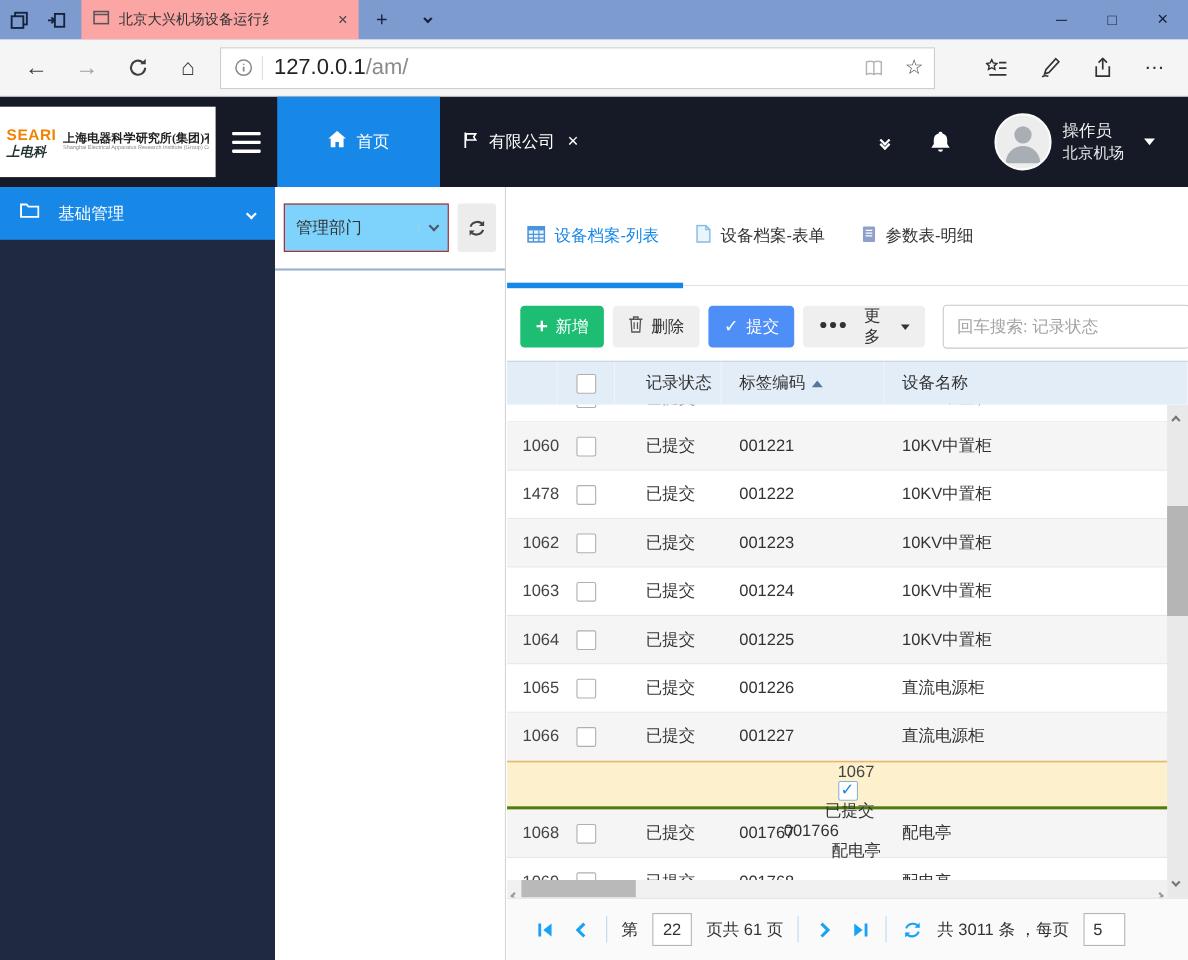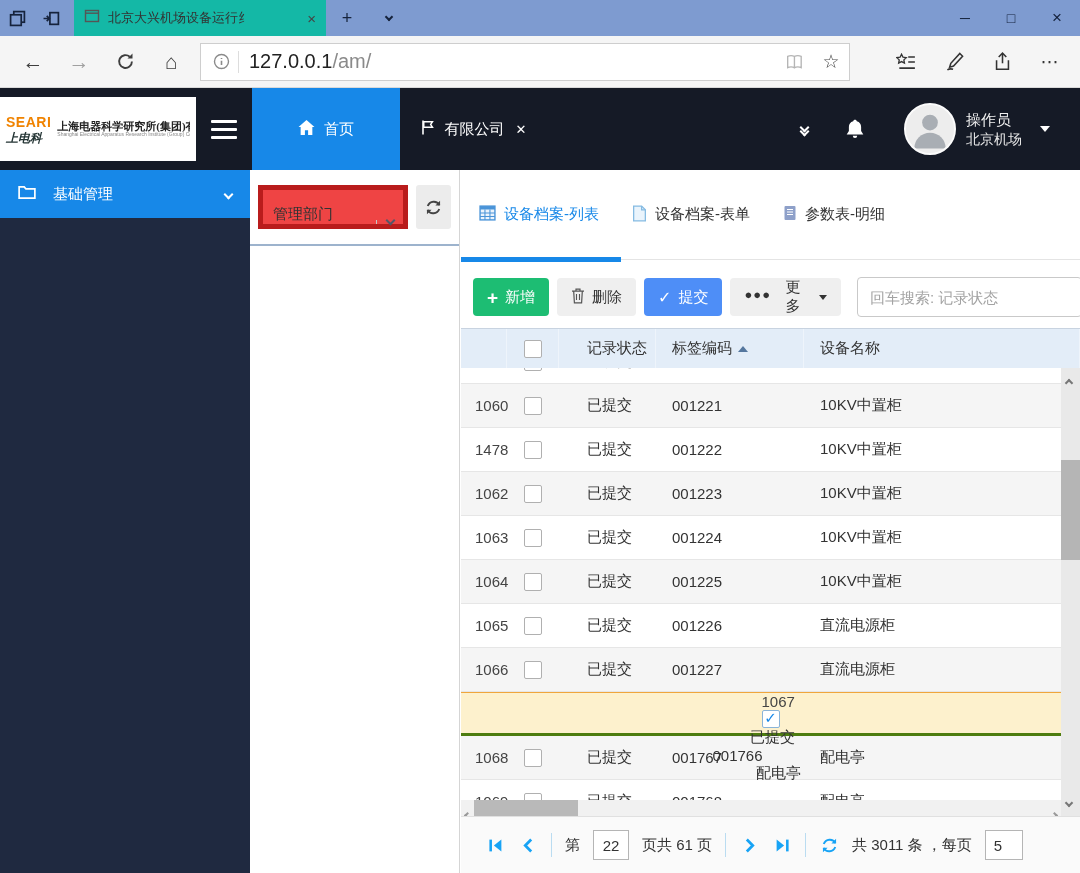--- a/index.html
+++ b/index.html
@@ -2,21 +2,21 @@
 <html><head>
 <meta charset="utf-8">
 <style>
   * { box-sizing: border-box; margin: 0; padding: 0; }
   html,body { width:1080px; height:873px; overflow:hidden; }
   body { font-family:"Liberation Sans","DejaVu Sans",sans-serif; position:relative; background:#fff; color:#333; }
 
   
   .titlebar { position:absolute; top:0; left:0; right:0; height:36px; background:#7e9bd0; display:flex; align-items:stretch; }
   .tb-icon { width:34px; display:flex; align-items:center; justify-content:center; color:#16233c; }
-  .btab { width:252px; margin-left:6px; background:#14b8a6; display:flex; align-items:center; padding:4px 10px; gap:8px; }
+  .btab { width:252px; margin-left:6px; background:#fca5a5; display:flex; align-items:center; padding:4px 10px; gap:8px; }
   .btab-title { flex:1; font-size:13px; color:#333; white-space:nowrap; overflow:hidden; }
   .btab-close { color:#444; font-size:15px; }
   .tb-btn { width:42px; display:flex; align-items:center; justify-content:center; color:#16233c; font-size:18px; }
   .tb-spacer { flex:1; }
   .winbtn { width:46px; display:flex; align-items:center; justify-content:center; color:#13203a; font-size:14px; }
 
   
   .btoolbar { position:absolute; top:36px; left:0; right:0; height:52px; background:#f5f5f5; border-bottom:1px solid #d9d9d9; display:flex; align-items:center; padding:0 6px 0 10px; }
   .nav-ic { width:46px; height:40px; display:flex; align-items:center; justify-content:center; font-size:21px; color:#3e3e3e; }
   .nav-ic.dim { color:#a0a0a0; }
@@ -63,21 +63,21 @@
   
   .sidebar { position:absolute; top:170px; left:0; width:250px; bottom:0; background:#1f2940; }
   .side-item { height:48px; background:#1788e8; color:#fff; display:flex; align-items:center; padding:0 18px;text-align:center; }
   .side-item .label { font-size:15px; margin-left:17px; }
   .side-item .spc { flex:1; }
   .side-item .chev { width:7px; height:7px; border-width:2px; }
 
   
   .left-panel { position:absolute; top:170px; left:250px; width:210px; bottom:0; background:#fff; border-right:1px solid #d5d5d5; }
   .panel-head { height:76px; display:flex; align-items:center; padding:0 8px; gap:8px; border-bottom:2px solid #9db3cd; }
-  .combo { height:44px; flex:1; border:5px solid #b91c1c; background:#ef4444; display:flex; align-items:flex-end; }
+  .combo { height:44px; flex:1; border:1px solid #b91c1c; background:#7dd3fc; display:flex; align-items:center; }
   .combo-value { flex:1; display:flex; align-items:center; padding-left:10px; font-size:15px; color:#333; }
   .combo-btn { width:27px; border-left:1px solid #c6c6c6; display:flex; align-items:center; justify-content:center; color:#556; }
   .combo-btn .chev { width:7px; height:7px; margin-top:-3px; }
   .panel-refresh { width:35px; height:44px; background:#ececec; border-radius:3px; display:flex; align-items:center; justify-content:center; }
 
   
   .main { position:absolute; top:170px; left:461px; right:0; bottom:0; background:#fff; }
   .tabstrip { position:relative; height:90px; display:flex; align-items:center; padding-left:18px; gap:33px; border-bottom:1px solid #e4e4e4; }
   .mtab { display:flex; align-items:center; gap:8px; font-size:15px; color:#333; white-space:nowrap; }
   .mtab.active { color:#1788e8; }

